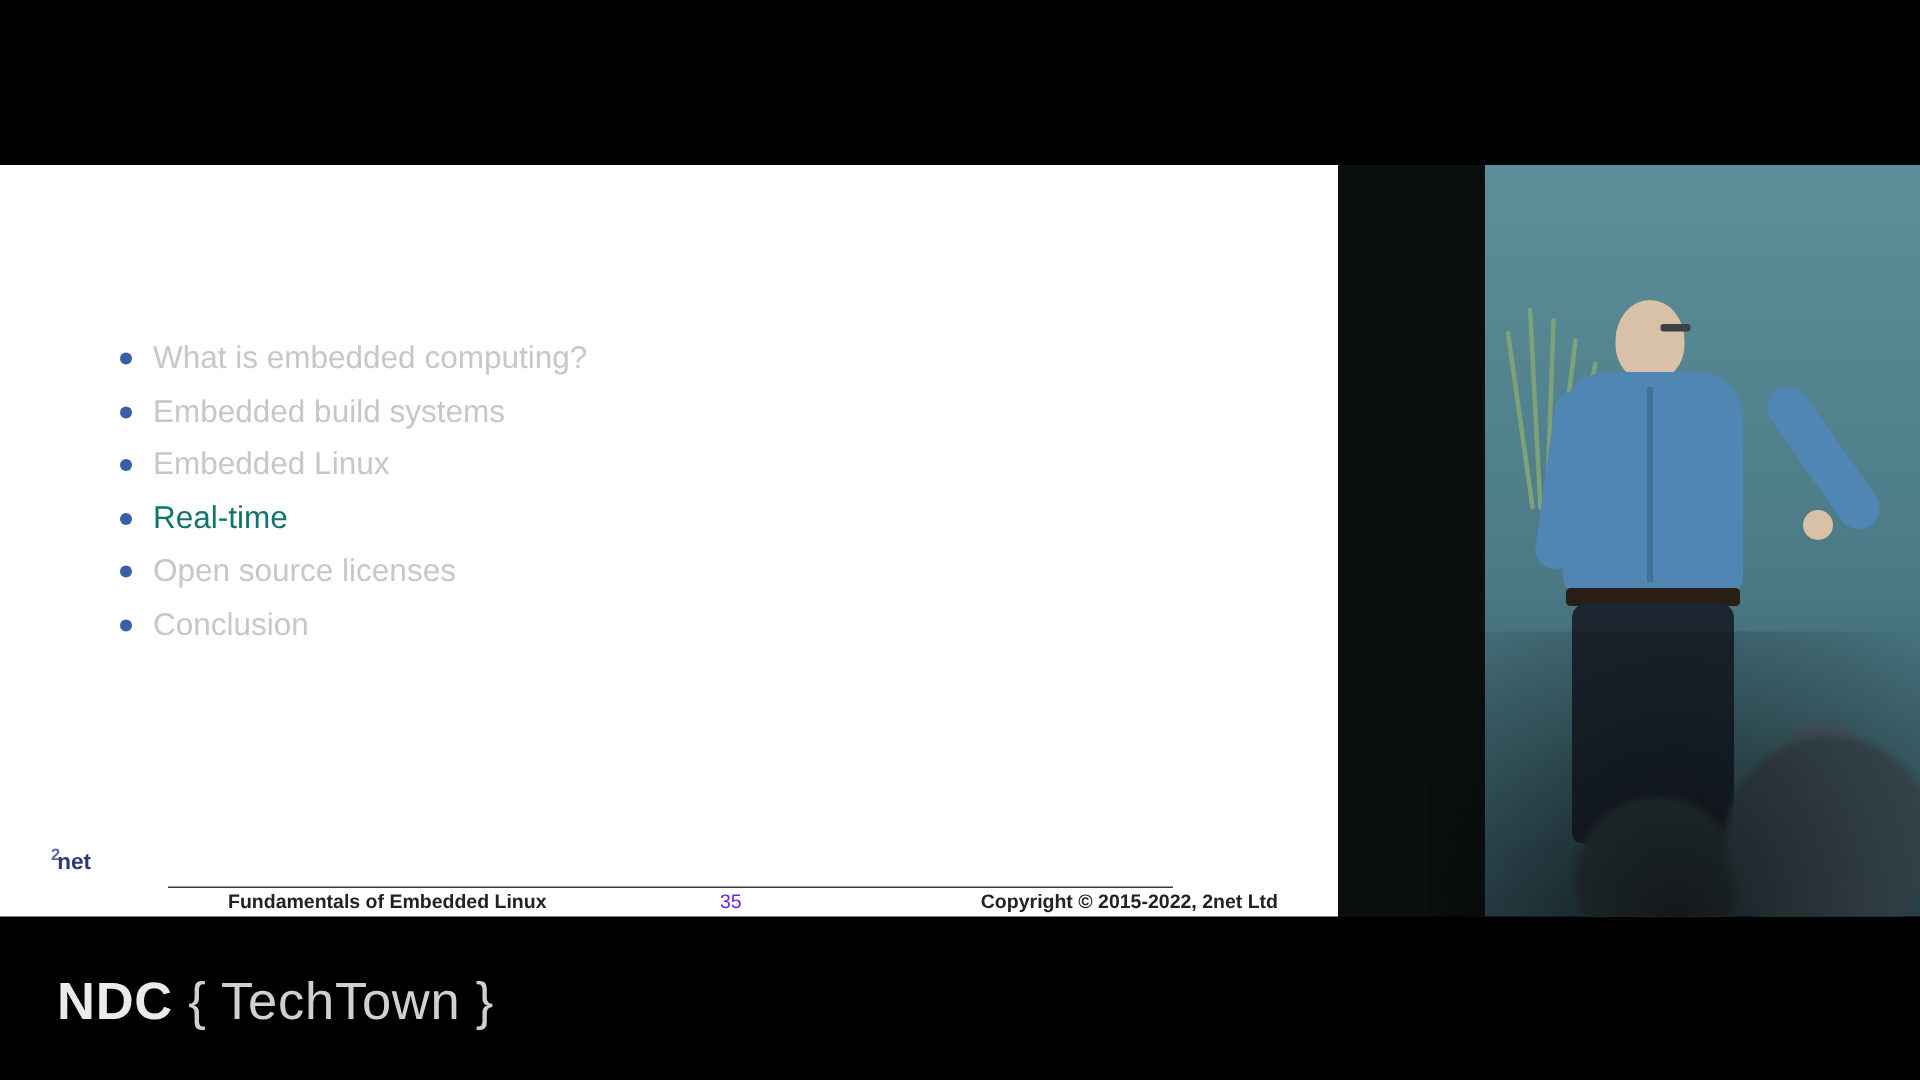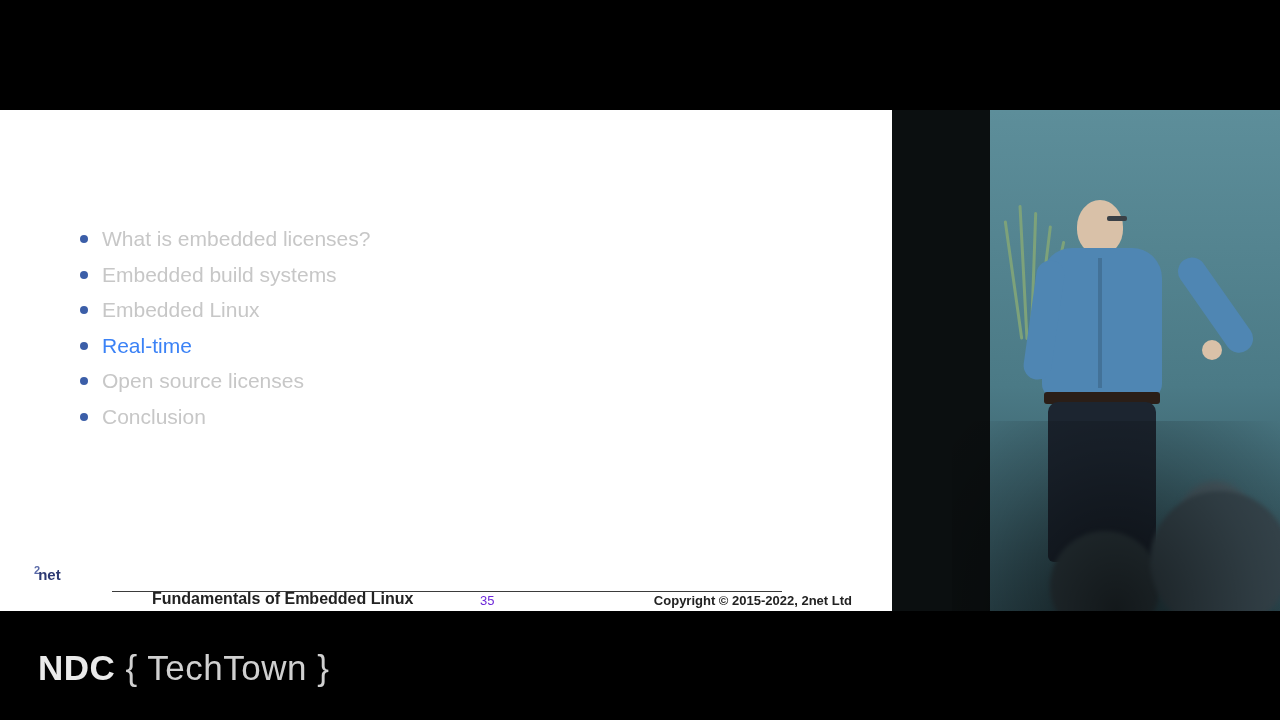--- a/index.html
+++ b/index.html
@@ -39,21 +39,21 @@
     content: "";
     position: absolute;
     left: 0;
     top: 7px;
     width: 8px;
     height: 8px;
     border-radius: 50%;
     background: #3b5ea8;
   }
   .bullets li.active {
-    color: #3b82f6;
+    color: #0f766e;
   }
 
   .slide-footer {
     position: absolute;
     left: 0;
     right: 0;
     bottom: 0;
     height: 34px;
   }
   .logo {
@@ -75,21 +75,21 @@
     left: 112px;
     right: 110px;
     bottom: 19px;
     height: 1px;
     background: #3b3b3b;
   }
   .footer-title {
     position: absolute;
     left: 152px;
     bottom: 3px;
-    font-size: 16px;
+    font-size: 13px;
     font-weight: bold;
     color: #222;
   }
   .footer-page {
     position: absolute;
     left: 480px;
     bottom: 3px;
     font-size: 13px;
     color: #6d28d9;
   }
@@ -231,21 +231,21 @@
   .overlay-brand .bold { font-weight: 700; }
   .overlay-brand .light { font-weight: 300; color: #d0d0d0; }
 </style>
 </head>
 <body>
 
 <div class="stage">
 
   <div class="slide">
     <ul class="bullets">
-      <li>What is embedded licenses?</li>
+      <li>What is embedded computing?</li>
       <li>Embedded build systems</li>
       <li>Embedded Linux</li>
       <li class="active">Real-time</li>
       <li>Open source licenses</li>
       <li>Conclusion</li>
     </ul>
 
     <div class="slide-footer">
       <div class="logo">
         <span class="sup">2</span><span>net</span>

